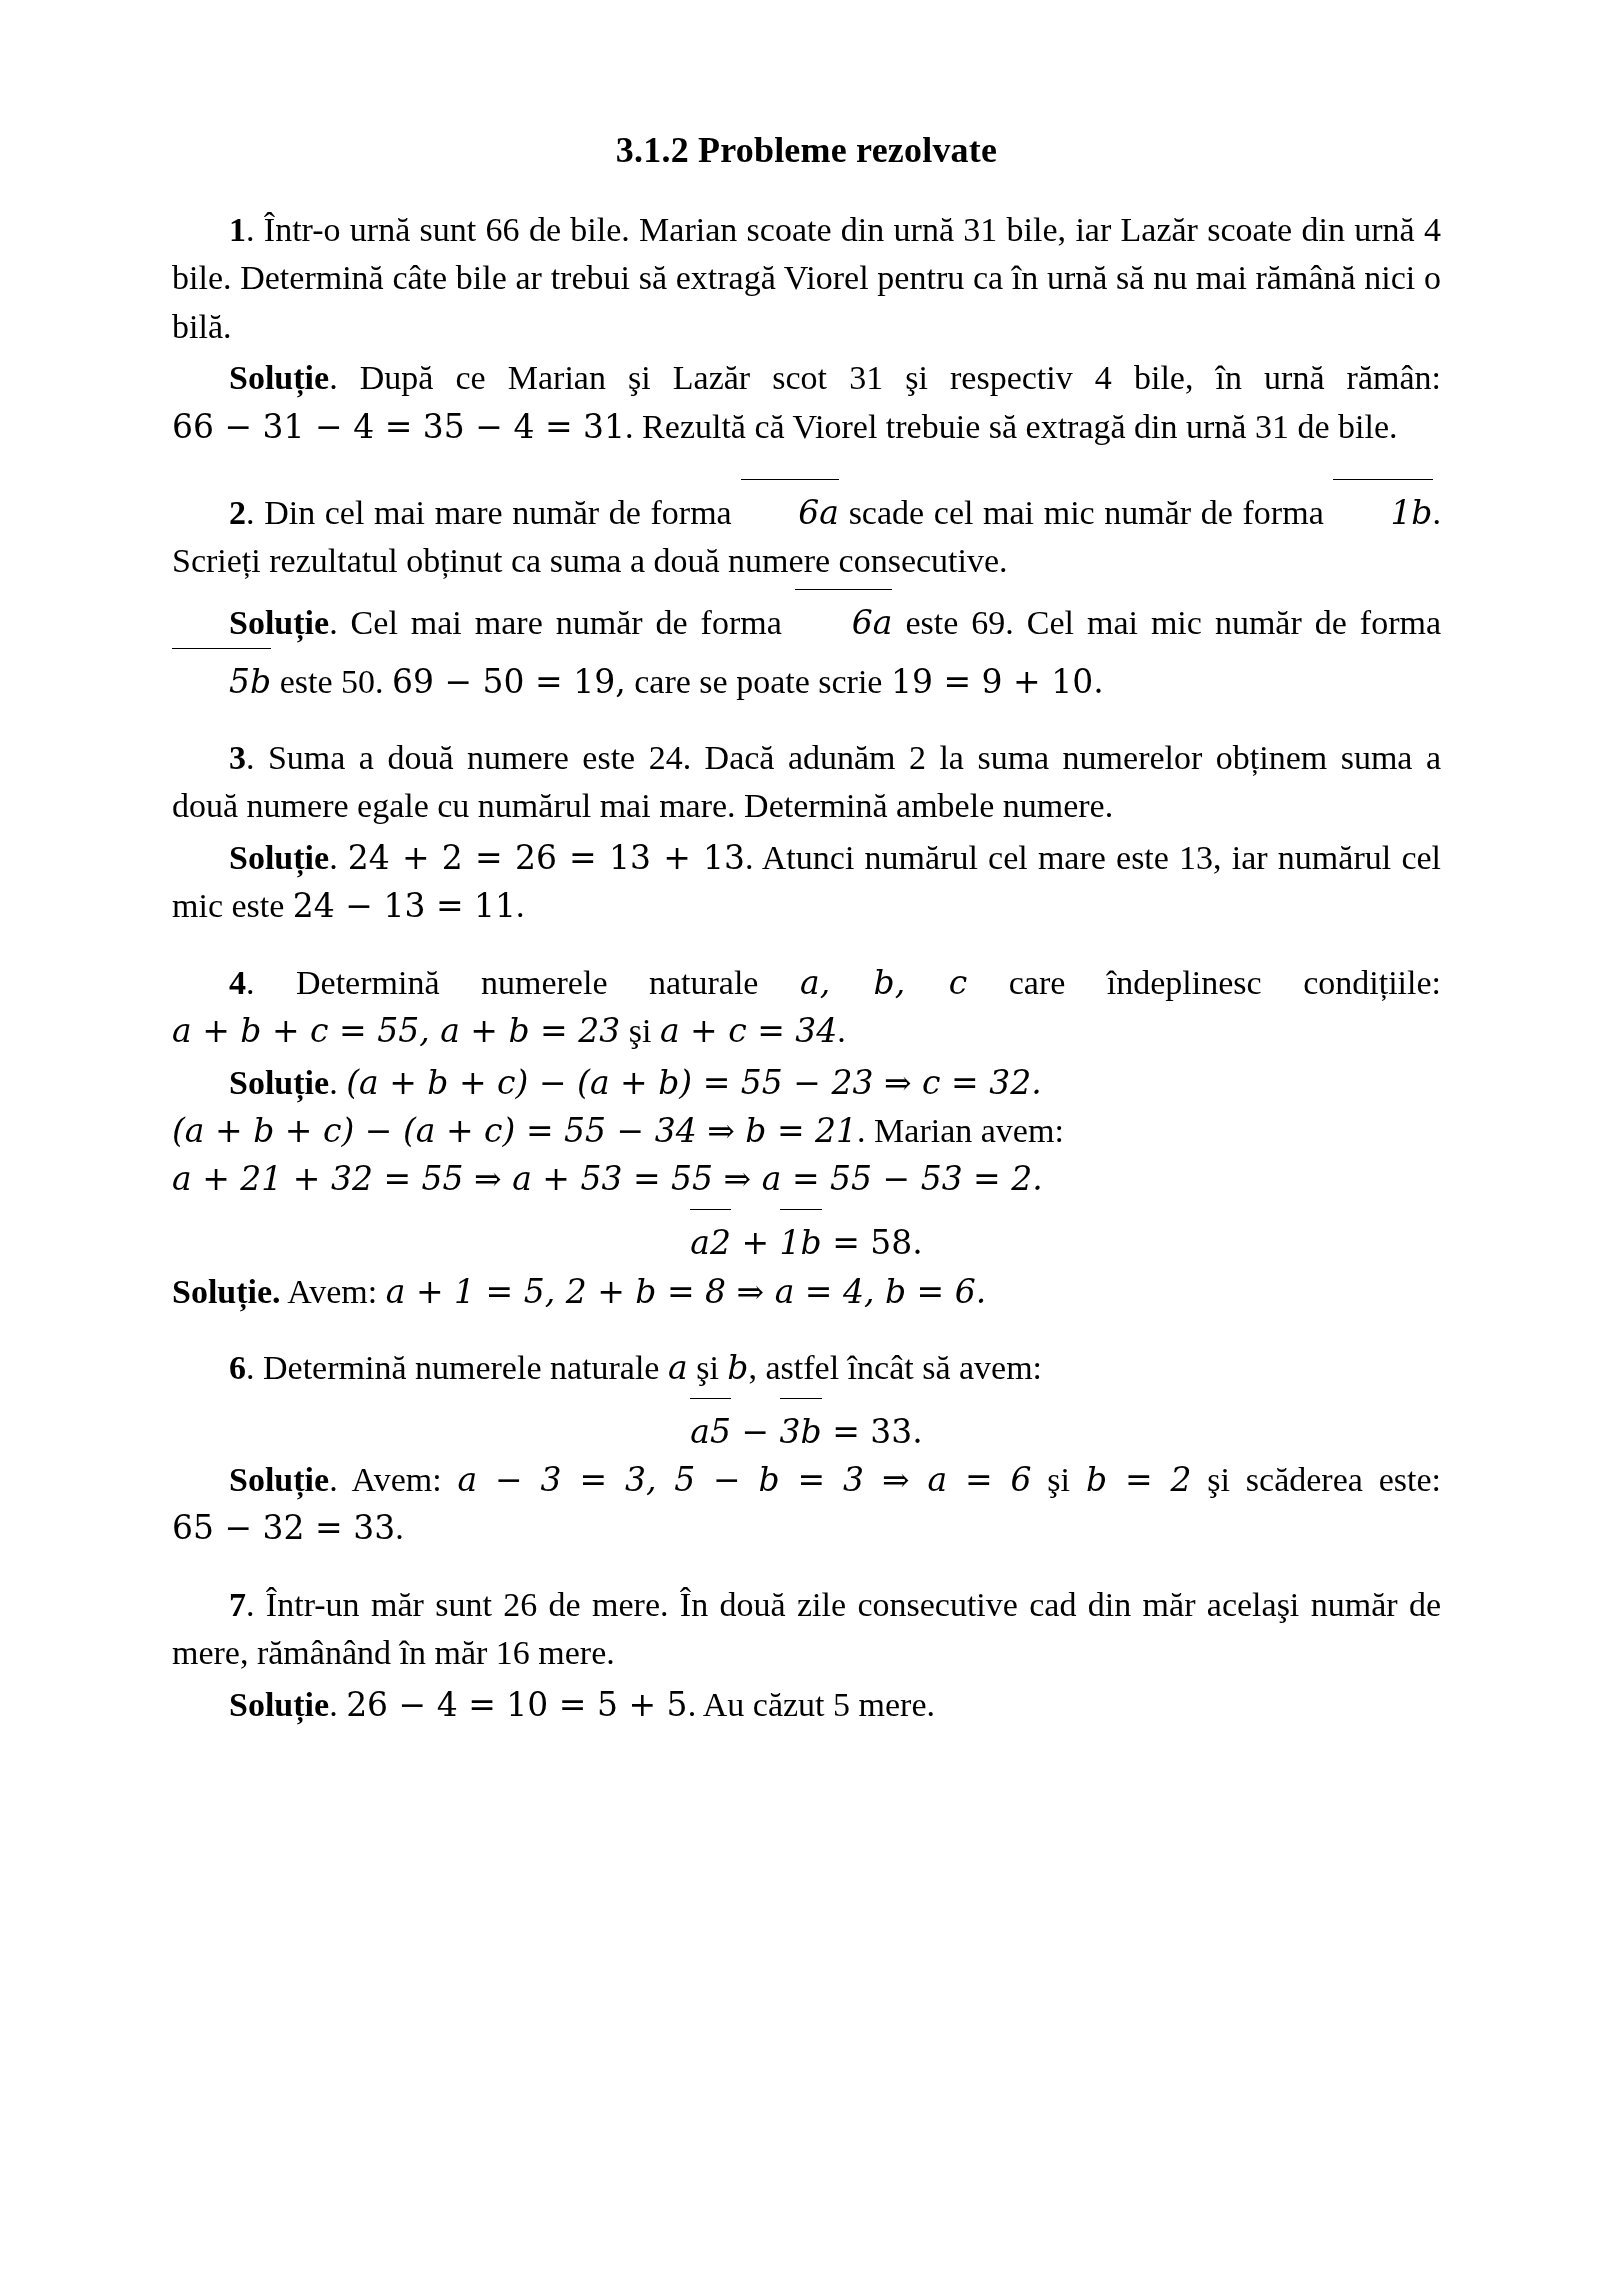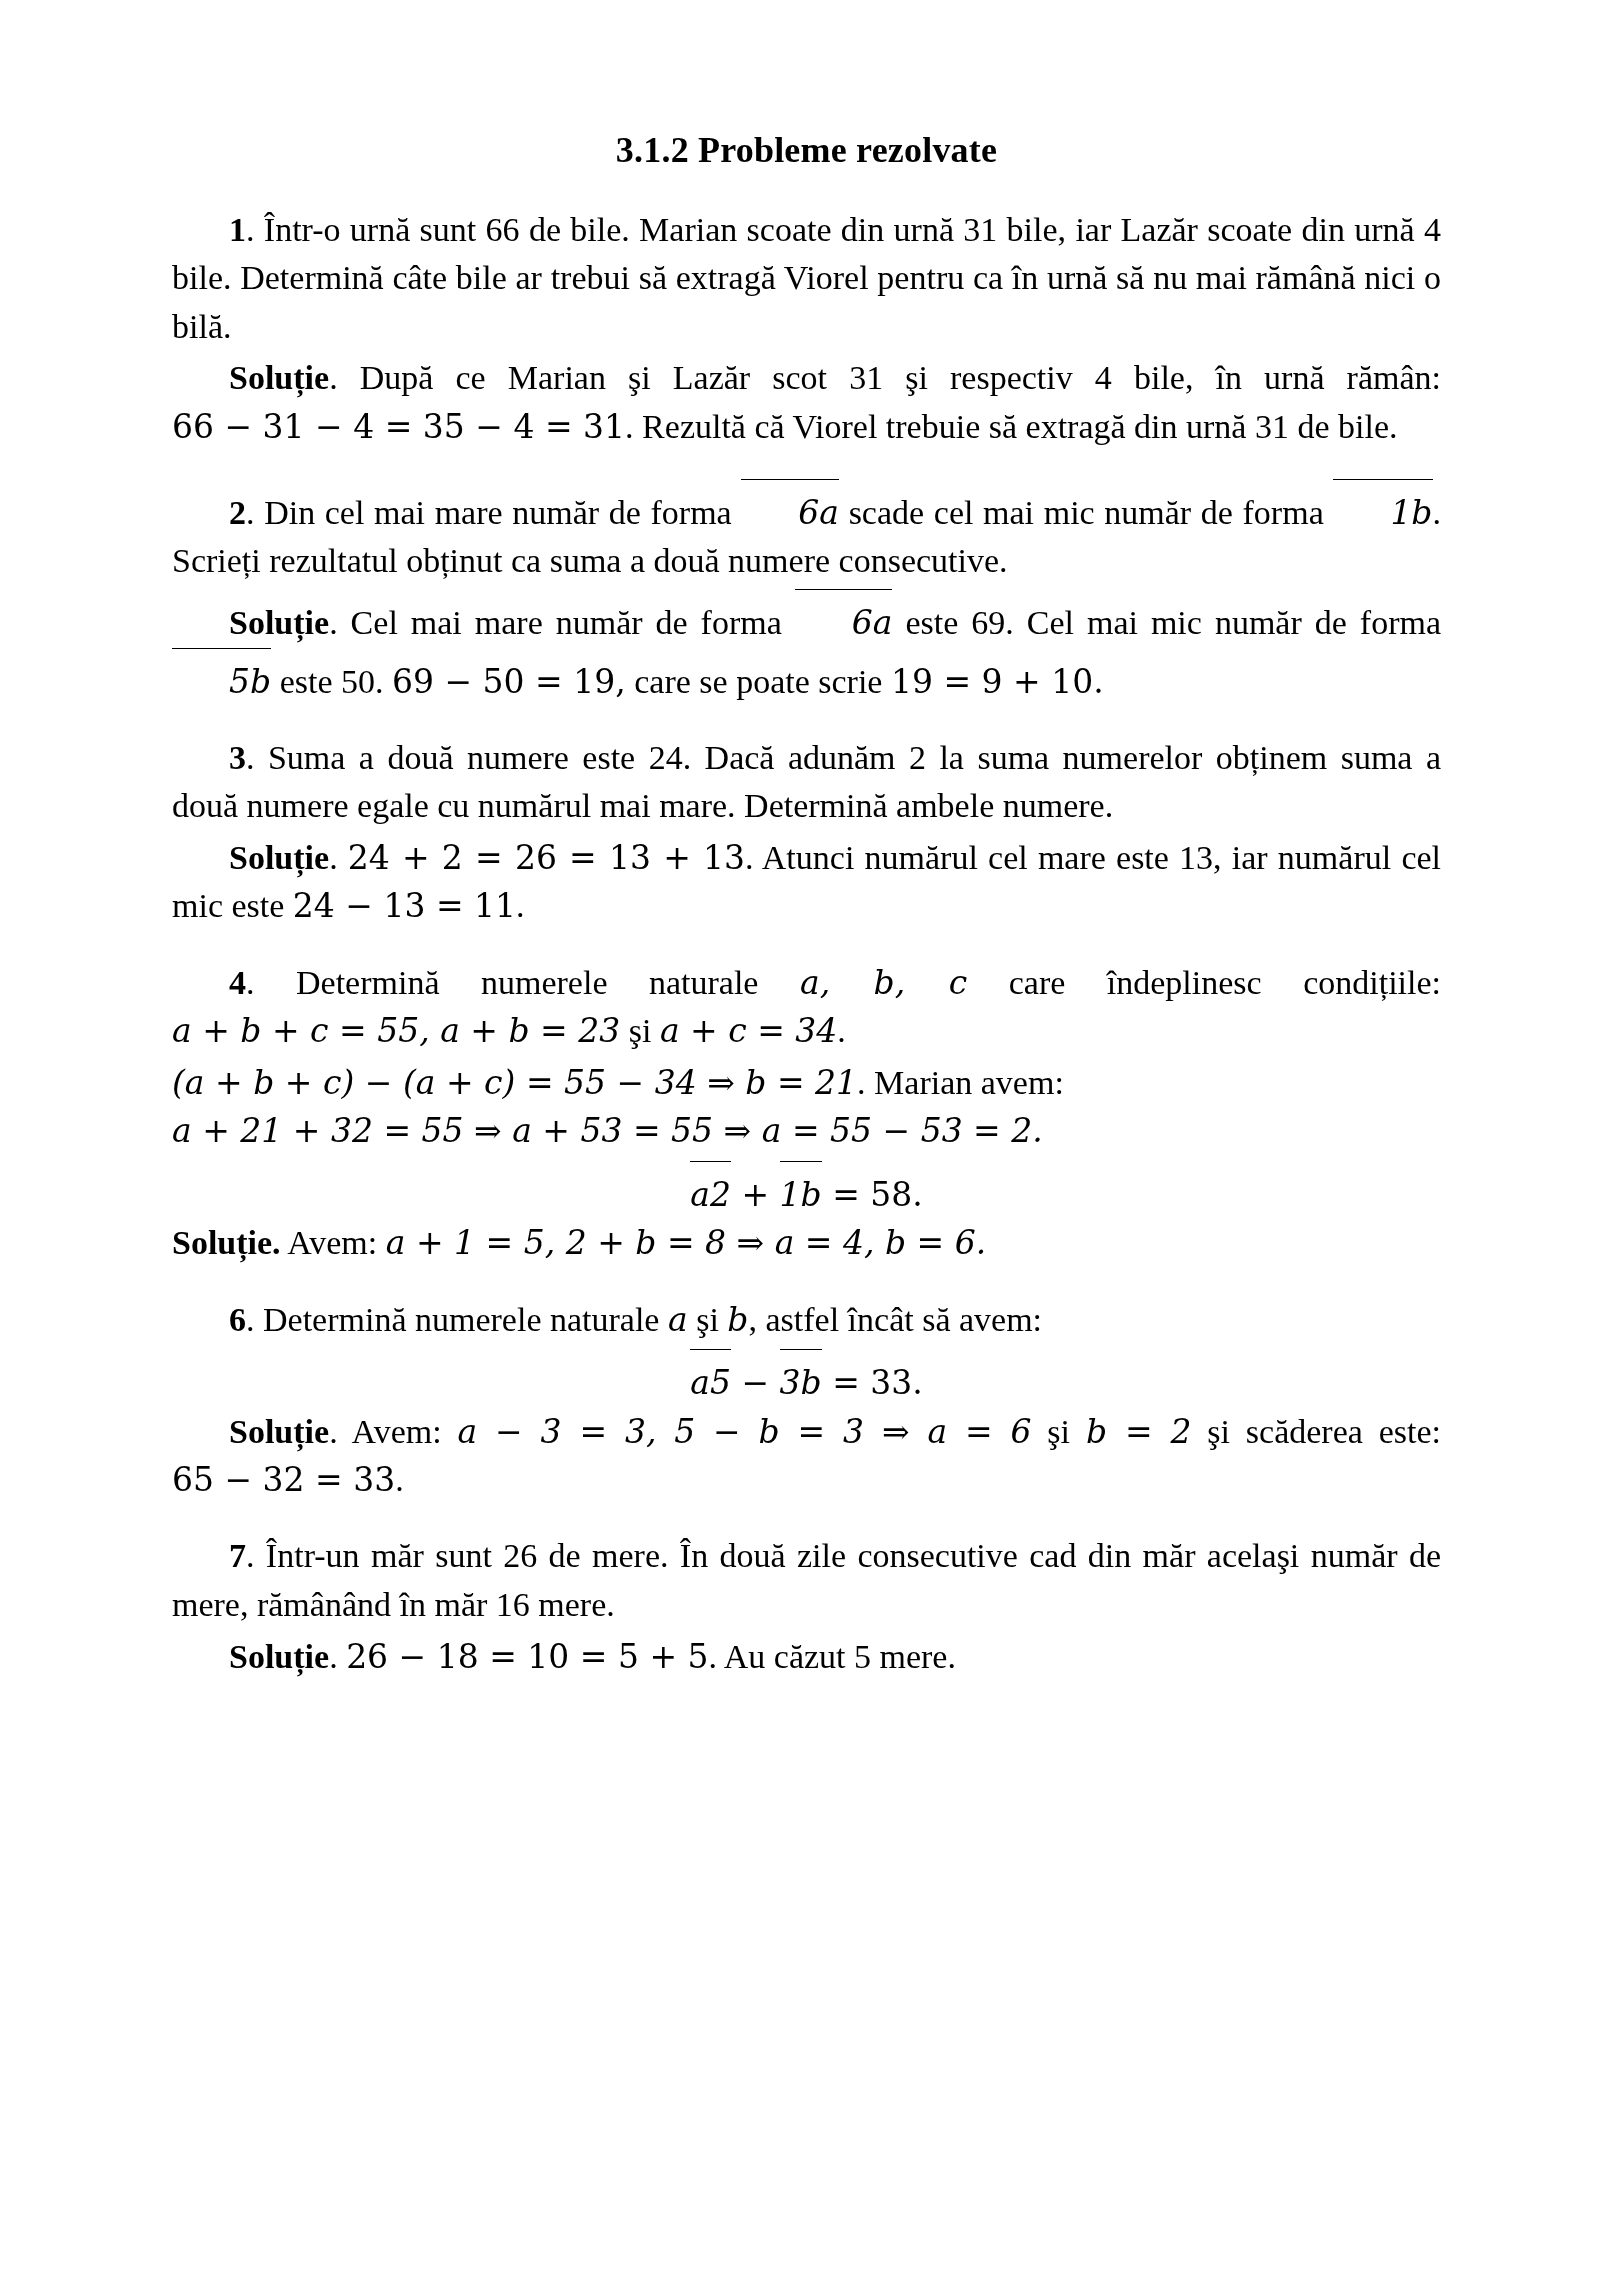--- a/index.html
+++ b/index.html
@@ -92,33 +92,34 @@
   <p class="para indent gap-before"><b class="lead">2</b><span>. Din cel mai mare număr de forma </span><span class="ovl">6a</span><span> scade cel mai mic număr de forma </span><span class="ovl">1b</span><span>. Scrieți rezultatul obținut ca suma a două numere consecutive.</span></p>
 
   <p class="para indent"><b class="lead">Soluție</b><span>. Cel mai mare număr de forma </span><span class="ovl">6a</span><span> este 69. Cel mai mic număr de forma </span><span class="ovl">5b</span><span> este 50. </span><span class="mn nowrap">69 − 50 = 19,</span><span> care se poate scrie </span><span class="mn nowrap">19 = 9 + 10.</span></p>
 
   <p class="para indent gap-before"><b class="lead">3</b><span>. Suma a două numere este 24. Dacă adunăm 2 la suma numerelor obținem suma a două numere egale cu numărul mai mare. Determină ambele numere.</span></p>
 
   <p class="para indent"><b class="lead">Soluție</b><span>. </span><span class="mn nowrap">24 + 2 = 26 = 13 + 13</span><span>. Atunci numărul cel mare este 13, iar numărul cel mic este </span><span class="mn nowrap">24 − 13 = 11</span><span>.</span></p>
 
   <p class="para indent gap-before"><b class="lead">4</b><span>. Determină numerele naturale </span><span class="m nowrap">a, b, c</span><span> care îndeplinesc condițiile: </span><span class="m nowrap">a + b + c = 55, a + b = 23</span><span> şi </span><span class="m nowrap">a + c = 34</span><span>.</span></p>
 
+  <p class="para indent tight"><b class="lead">Soluție</b><span>. </span><span class="m nowrap">(a + b + c) − (a + b) = 55 − 23 ⇒ c = 32.</span></p>
   <p class="para no-justify tight"><span class="m nowrap">(a + b + c) − (a + c) = 55 − 34 ⇒ b = 21</span><span>. Marian avem:</span></p>
   <p class="para no-justify"><span class="m nowrap">a + 21 + 32 = 55 ⇒ a + 53 = 55 ⇒ a = 55 − 53 = 2.</span></p>
 
 
   <div class="eqline"><span class="ovl">a2</span><span class="mn"> + </span><span class="ovl">1b</span><span class="mn"> = 58.</span></div>
 
   <p class="para no-justify"><b class="lead">Soluție.</b><span> Avem: </span><span class="m nowrap">a + 1 = 5, 2 + b = 8 ⇒ a = 4, b = 6.</span></p>
 
   <p class="para indent gap-before no-justify"><b class="lead">6</b><span>. Determină numerele naturale </span><span class="m">a</span><span> şi </span><span class="m">b</span><span>, astfel încât să avem:</span></p>
 
   <div class="eqline"><span class="ovl">a5</span><span class="mn"> − </span><span class="ovl">3b</span><span class="mn"> = 33.</span></div>
 
   <p class="para indent"><b class="lead">Soluție</b><span>. Avem: </span><span class="m nowrap">a − 3 = 3, 5 − b = 3 ⇒ a = 6</span><span> şi </span><span class="m nowrap">b = 2</span><span> şi scăderea este: </span><span class="mn nowrap">65 − 32 = 33</span><span>.</span></p>
 
   <p class="para indent gap-before"><b class="lead">7</b><span>. Într-un măr sunt 26 de mere. În două zile consecutive cad din măr acelaşi număr de mere, rămânând în măr 16 mere.</span></p>
 
 
-  <p class="para indent no-justify"><b class="lead">Soluție</b><span>. </span><span class="mn nowrap">26 − 18 = 10 = 5 + 5</span><span>. Au căzut 5 mere.</span></p>
+  <p class="para indent no-justify"><b class="lead">Soluție</b><span>. </span><span class="mn nowrap">26 − 4 = 10 = 5 + 5</span><span>. Au căzut 5 mere.</span></p>
 
 </div>
 
 
 </body></html>

